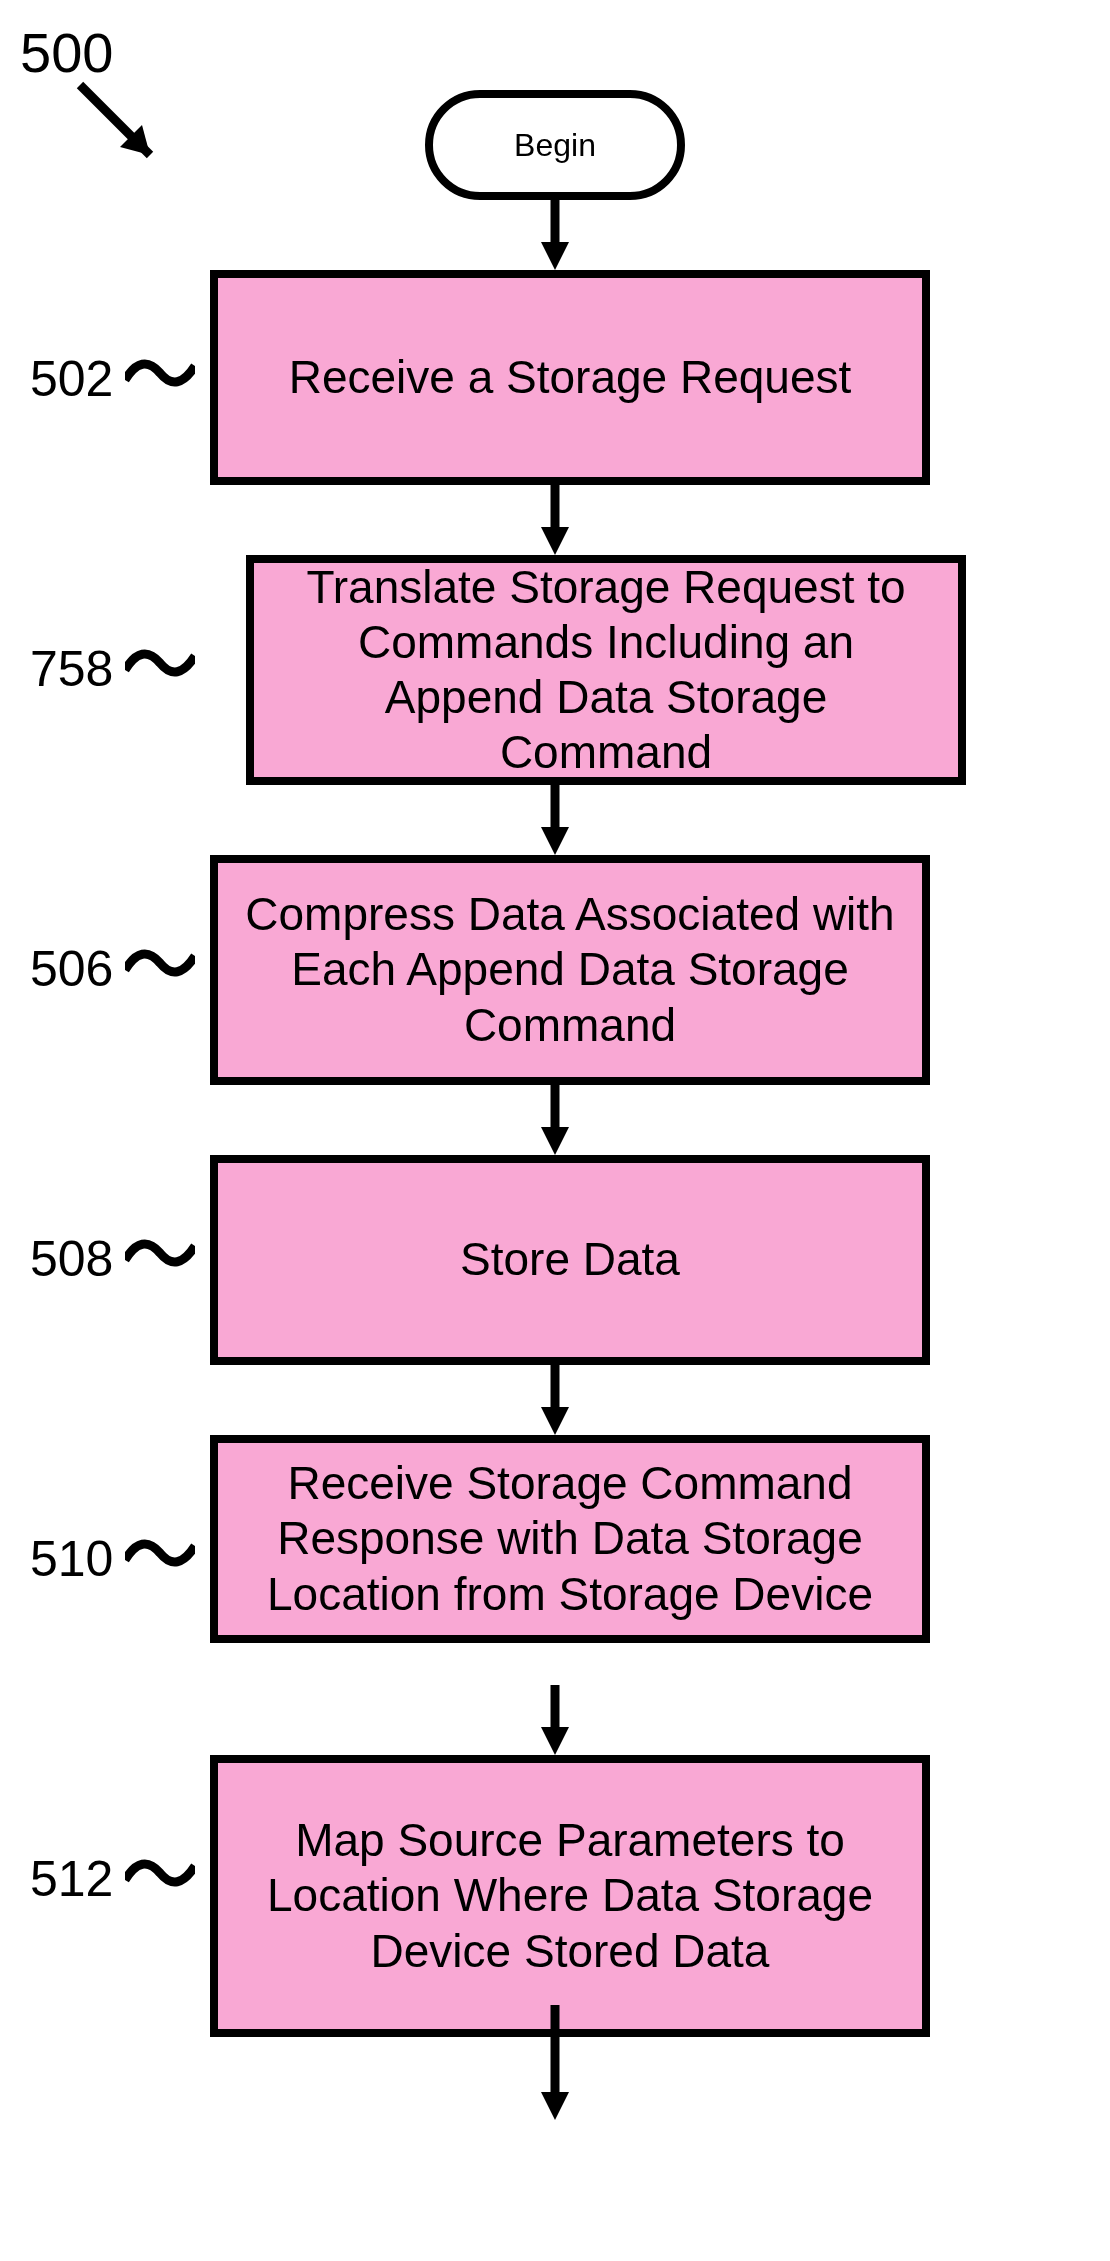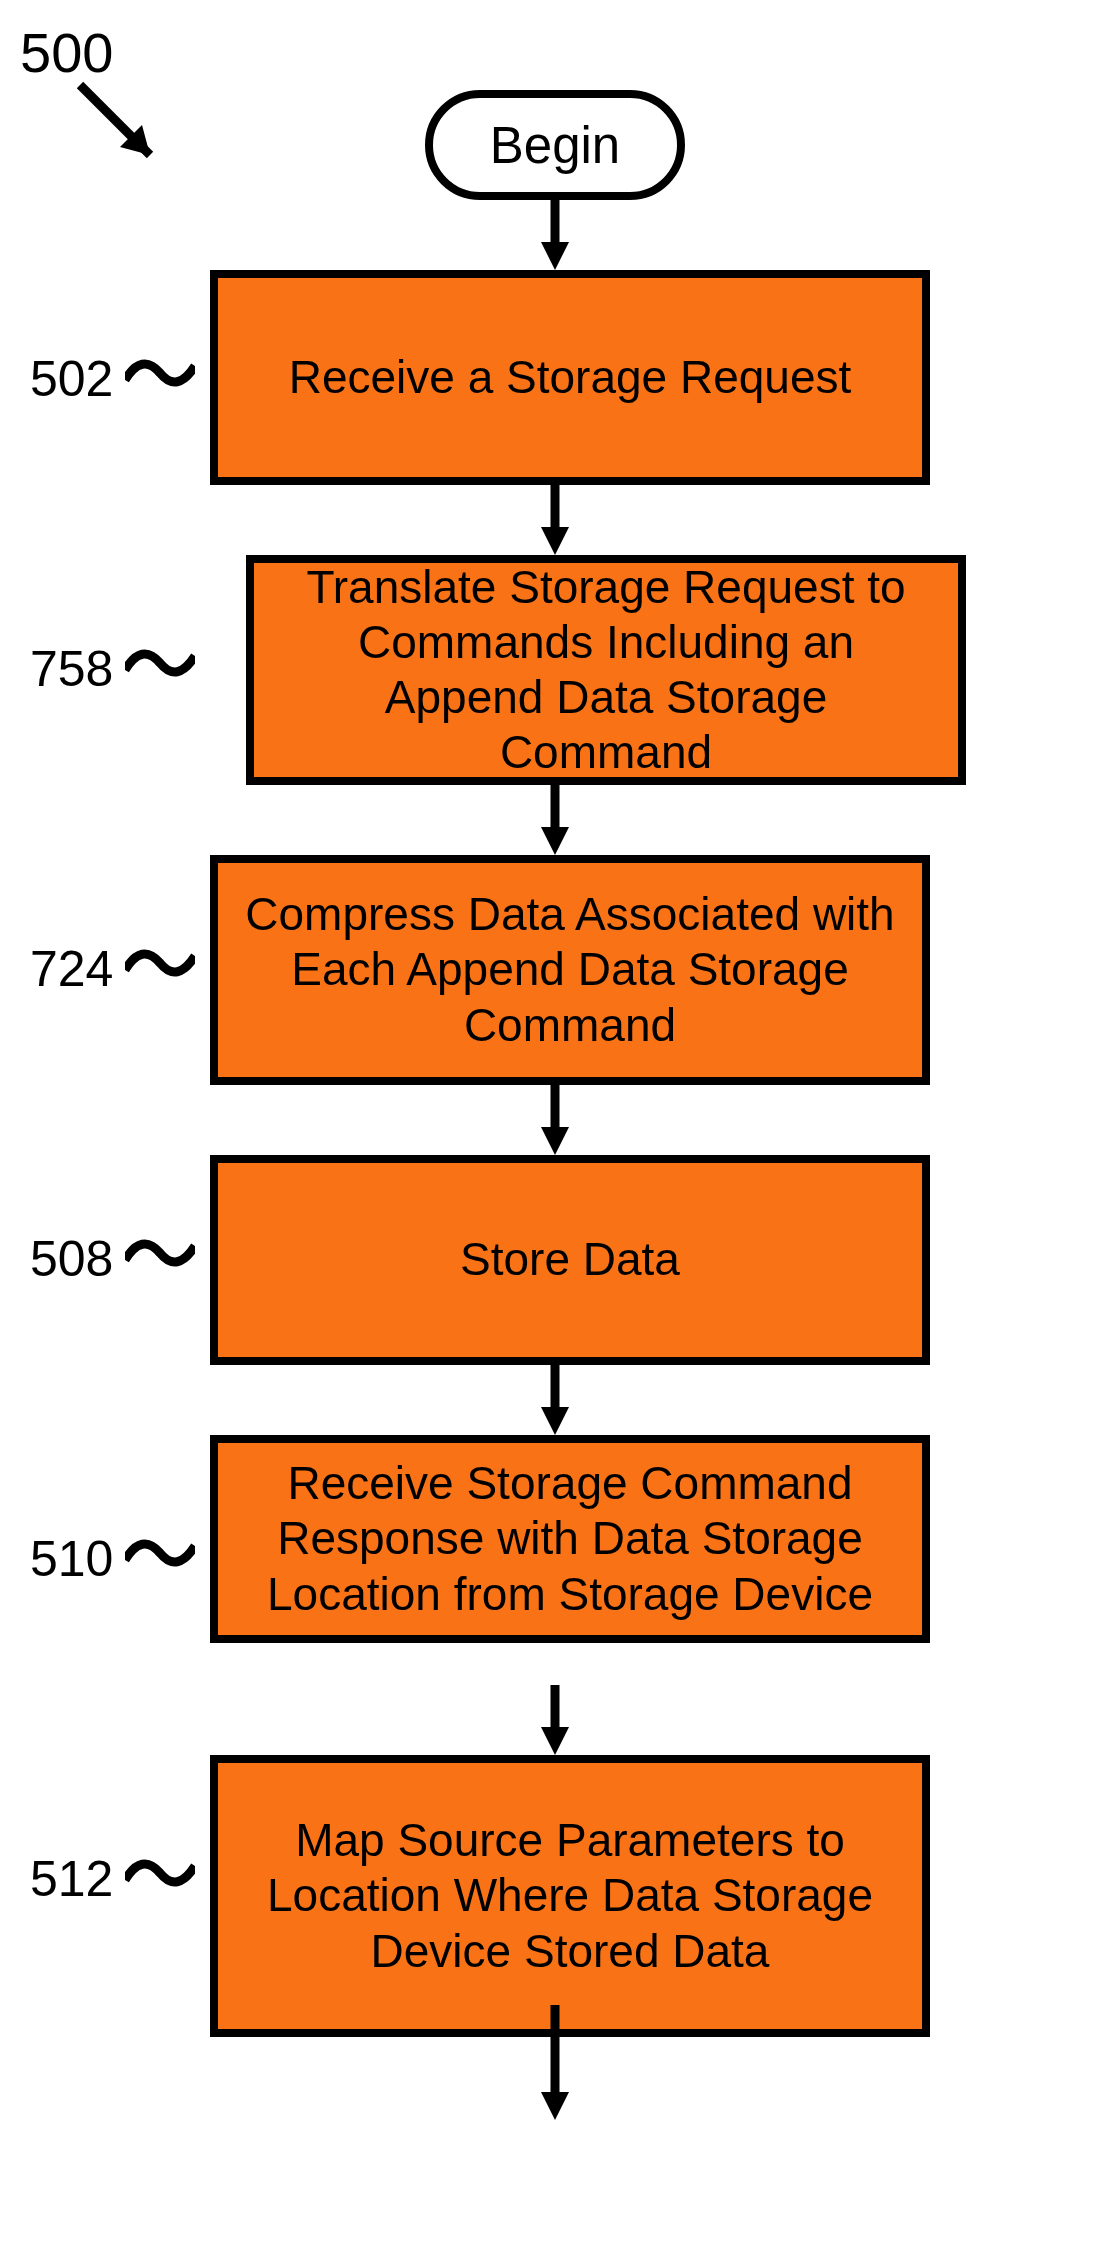--- a/index.html
+++ b/index.html
@@ -34,33 +34,33 @@
     position: absolute;
     left: 50%;
     transform: translateX(-50%);
     width: 260px;
     height: 110px;
     border: 8px solid #000;
     border-radius: 60px;
     display: flex;
     align-items: center;
     justify-content: center;
-    font-size: 51px;
+    font-size: 32px;
     background: #fff;
     box-sizing: border-box;
   }
   .terminal.begin { top: 90px; }
   .terminal.end   { top: 2120px; }
 
   .box {
     position: absolute;
     left: 210px;
     width: 720px;
     border: 8px solid #000;
-    background: #f97316;
+    background: #f9a8d4;
     display: flex;
     align-items: center;
     justify-content: center;
     text-align: center;
     font-size: 46px;
     line-height: 1.2;
     padding: 13px 20px;
     box-sizing: border-box;
   }
   .step-num {
@@ -134,21 +134,21 @@
   <div class="vconn" style="top:785px;height:70px;">
     <svg viewBox="0 0 40 70">
         <line x1="20" y1="0" x2="20" y2="45" stroke="#000" stroke-width="9"></line>
         <polygon points="20,70 6,42 34,42" fill="#000"></polygon>
       </svg>
   </div>
 
   <div class="box" style="top:855px;height:230px;">
     <span>Compress Data Associated with Each Append Data Storage Command</span>
   </div>
-  <div class="step-num" style="top:940px;left:30px;">724</div>
+  <div class="step-num" style="top:940px;left:30px;">506</div>
   <div class="sn-tilde" style="top:948px;left:125px;">
     <svg viewBox="0 0 70 30">
         <path d="M0 22 Q17 -6 35 15 Q52 36 70 8" stroke="#000" stroke-width="9" fill="none"></path>
       </svg>
   </div>
 
   <div class="vconn" style="top:1085px;height:70px;">
     <svg viewBox="0 0 40 70">
         <line x1="20" y1="0" x2="20" y2="45" stroke="#000" stroke-width="9"></line>
         <polygon points="20,70 6,42 34,42" fill="#000"></polygon>

